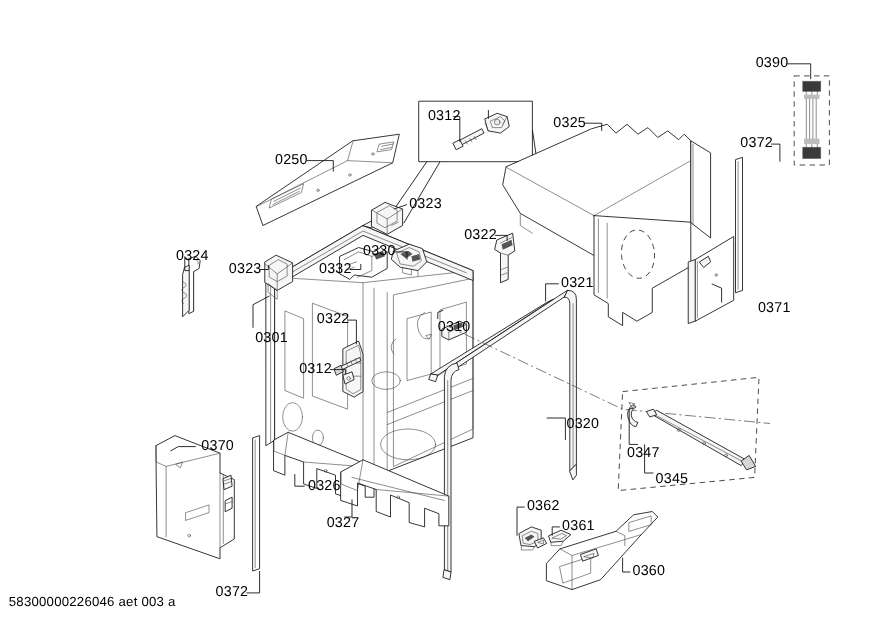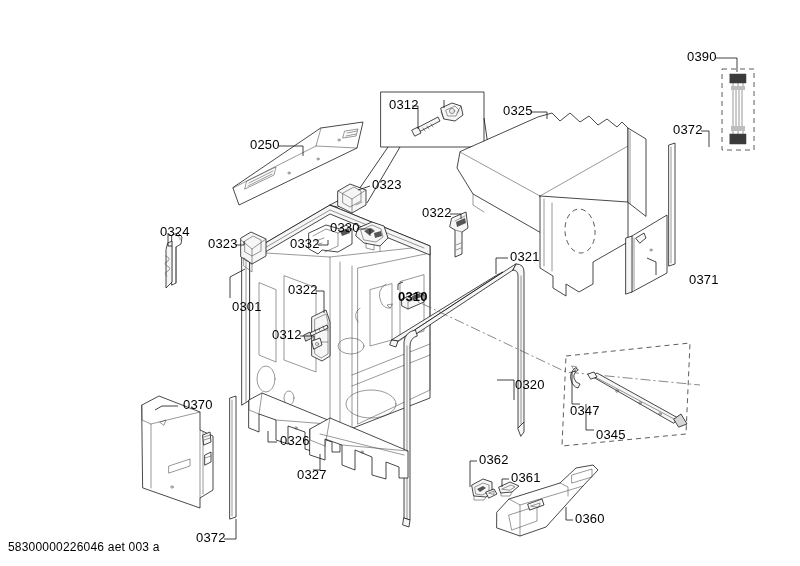--- a/index.html
+++ b/index.html
@@ -361,21 +361,21 @@
 <div class="callout" style="left:673px;top:123px;">0372</div>
 <div class="callout" style="left:687px;top:50px;">0390</div>
 <div class="callout" style="left:372px;top:178px;">0323</div>
 <div class="callout" style="left:422px;top:206px;">0322</div>
 <div class="callout" style="left:140px;top:225px;padding-left:20px;">0324</div>
 <div class="callout" style="left:208px;top:237px;">0323</div>
 <div class="callout" style="left:330px;top:221px;">0330</div>
 <div class="callout" style="left:290px;top:237px;">0332</div>
 <div class="callout" style="left:645px;top:273px;padding-left:44px;">0371</div>
 <div class="callout" style="left:510px;top:250px;">0321</div>
-<div class="callout" style="left:398px;top:290px;font-weight:bold;">0310</div>
+<div class="callout" style="left:398px;top:290px;">0310</div>
 <div class="callout" style="left:288px;top:283px;">0322</div>
 <div class="callout" style="left:232px;top:300px;text-align:right;">0301</div>
 <div class="callout" style="left:272px;top:328px;">0312</div>
 <div class="callout" style="left:479px;top:378px;margin-left:36px;">0320</div>
 <div class="callout" style="left:554px;top:404px;margin-left:16px;">0347</div>
 <div class="callout" style="left:596px;top:428px;">0345</div>
 <div class="callout" style="left:183px;top:398px;">0370</div>
 <div class="callout" style="left:280px;top:434px;">0326</div>
 <div class="callout" style="left:297px;top:468px;">0327</div>
 <div class="callout" style="left:196px;top:531px;">0372</div>

